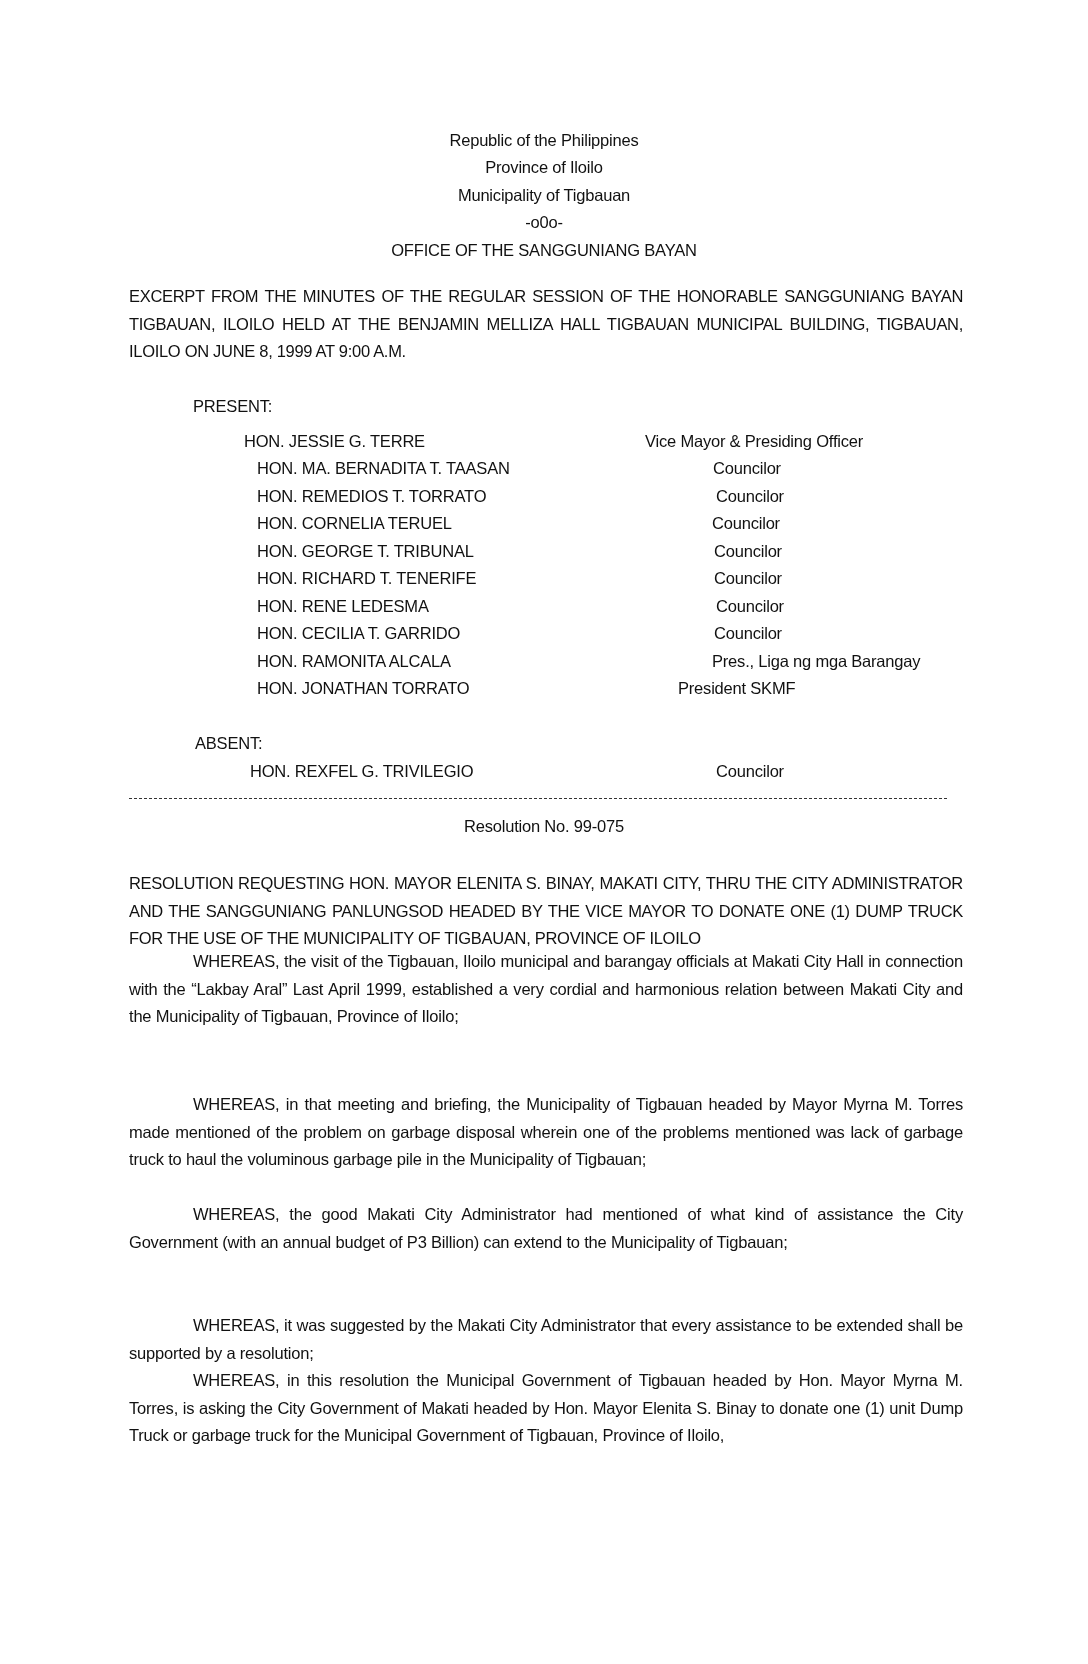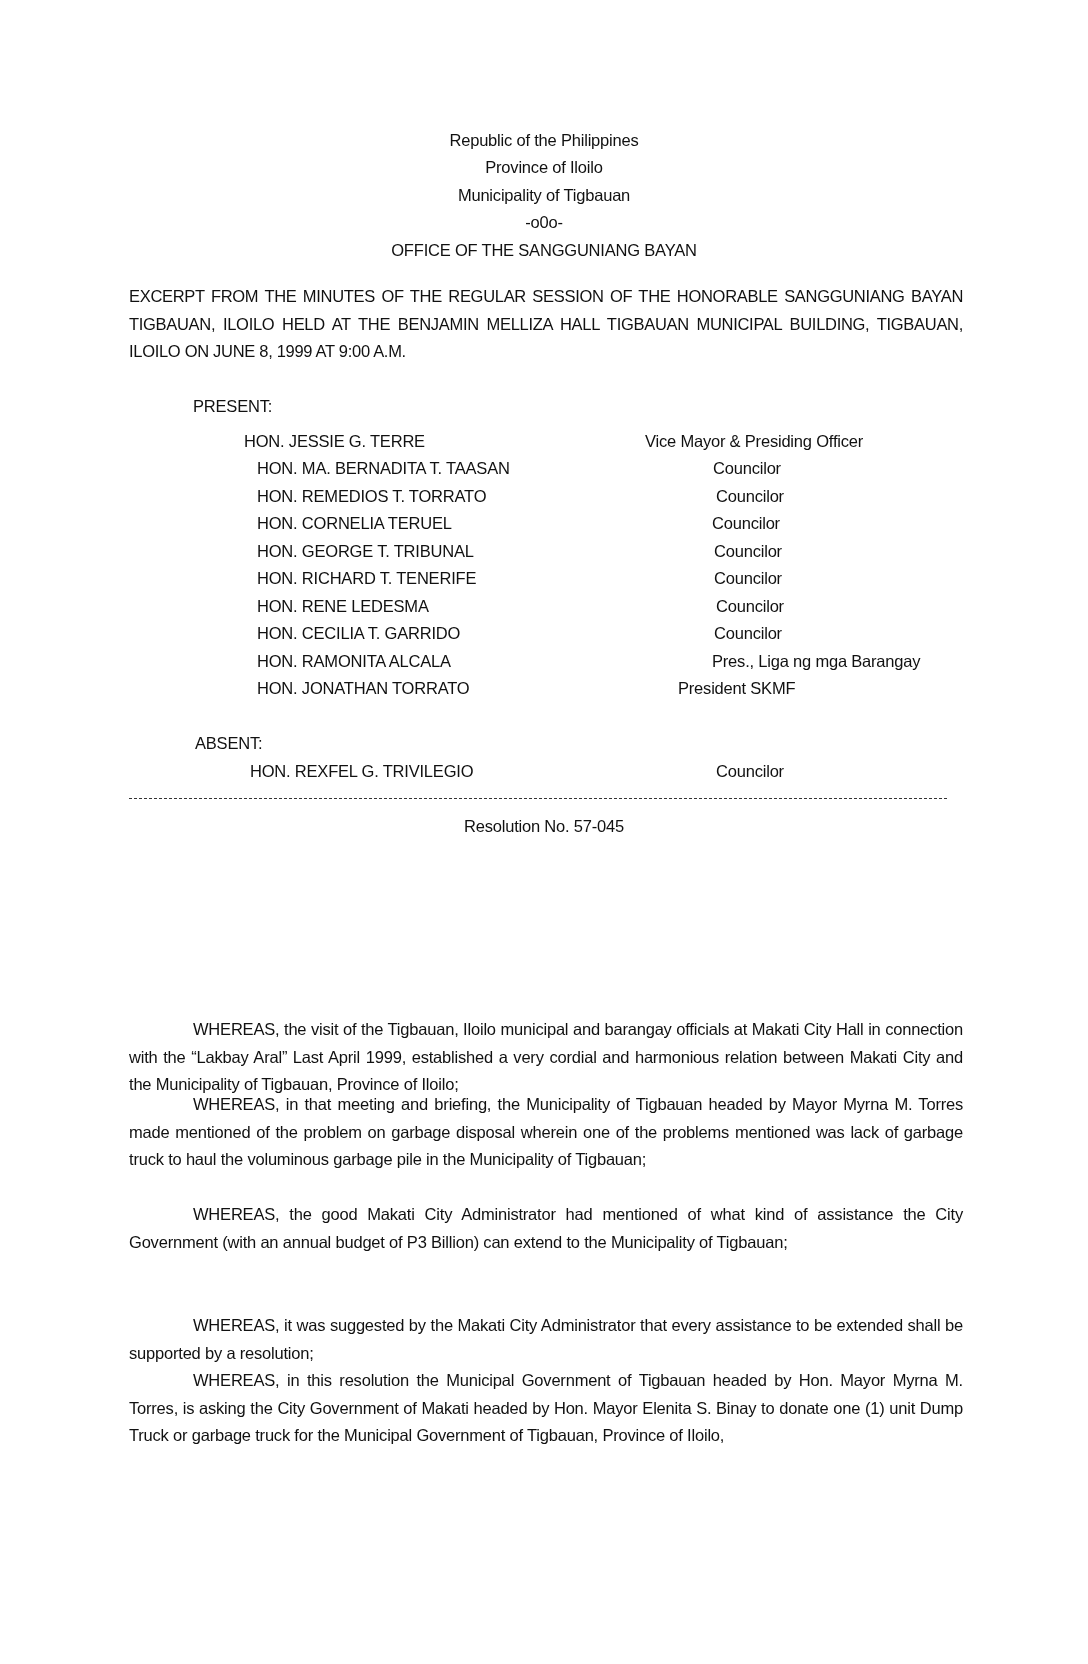--- a/index.html
+++ b/index.html
@@ -105,24 +105,25 @@
 
   <div class="abs txt" style="left:257px; top:679px;">HON. JONATHAN TORRATO</div>
   <div class="abs txt" style="left:678px; top:679px;">President SKMF</div>
 
   <div class="abs txt" style="left:195px; top:734px;">ABSENT:</div>
   <div class="abs txt" style="left:250px; top:762px;">HON. REXFEL G. TRIVILEGIO</div>
   <div class="abs txt" style="left:716px; top:762px;">Councilor</div>
 
   <div class="dash-line"></div>
 
-  <div class="center-line txt" style="top:817px;">Resolution No. 57-045</div>
+  <div class="center-line txt" style="top:817px;">Resolution No. 99-075</div>
 
+  <div class="block caps" style="top:870px;">RESOLUTION REQUESTING HON. MAYOR ELENITA S. BINAY, MAKATI CITY, THRU THE CITY ADMINISTRATOR AND THE SANGGUNIANG PANLUNGSOD HEADED BY THE VICE MAYOR TO DONATE ONE (1) DUMP TRUCK FOR THE USE OF THE MUNICIPALITY OF TIGBAUAN,  PROVINCE OF ILOILO</div>
 
-  <div class="block para" style="top:1016px;">
+  <div class="block para" style="top:948px;">
     <p>WHEREAS, the visit of the Tigbauan, Iloilo municipal and barangay  officials at Makati City Hall in connection with the “Lakbay Aral” Last April 1999, established a very cordial and harmonious relation between Makati City and the Municipality of Tigbauan, Province of Iloilo;</p>
   </div>
   <div class="block para" style="top:1091px;">
     <p>WHEREAS, in that meeting and briefing, the Municipality of Tigbauan headed by Mayor Myrna M. Torres made mentioned of the problem on garbage disposal wherein one of the problems mentioned was lack of garbage truck to haul the voluminous garbage pile in the Municipality of Tigbauan;</p>
   </div>
   <div class="block para" style="top:1201px;">
     <p>WHEREAS, the good Makati City Administrator had mentioned of what kind of assistance the City Government (with an annual budget of P3 Billion) can extend to the Municipality of Tigbauan;</p>
   </div>
   <div class="block para" style="top:1284px;margin-top:28px;">
     <p>WHEREAS, it was suggested by the  Makati City Administrator that every assistance to be extended shall be supported by a resolution;</p>

